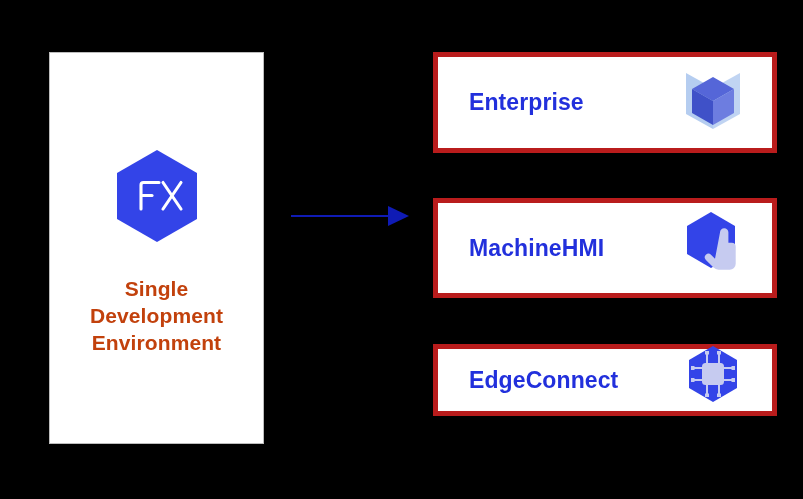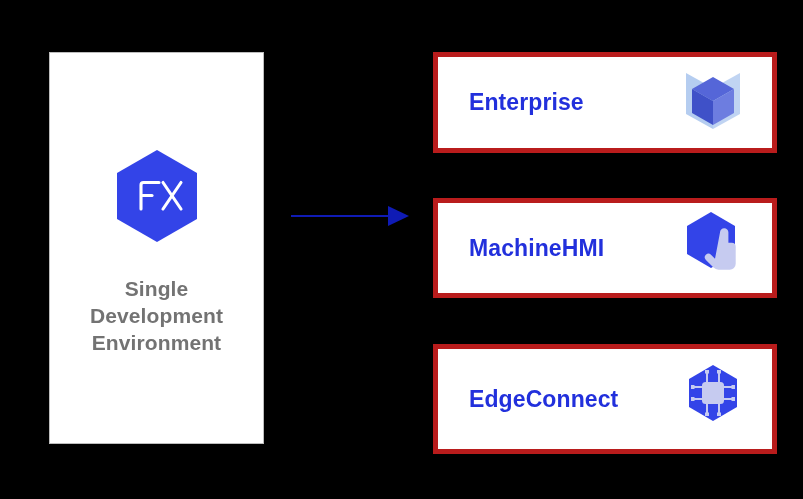--- a/index.html
+++ b/index.html
@@ -43,21 +43,21 @@
   .fx-logo-wrap {
     margin-top: 96px;
     width: 84px;
     height: 94px;
     display: block;
   }
   .left-caption {
     margin-top: 32px;
     width: 190px;
     text-align: center;
-    color: #737373;
+    color: #c2410c;
     font-size: 21px;
     font-weight: bold;
     line-height: 27px;
     letter-spacing: 0.1px;
   }
 
   
   .arrow-wrap {
     position: absolute;
     left: 291px;
@@ -73,21 +73,21 @@
     width: 344px;
     background: #ffffff;
     border: 5px solid #b91c1c;
     box-sizing: border-box;
     display: flex;
     align-items: center;
     justify-content: space-between;
   }
   .card-1 { top: 52px;  height: 101px; }
   .card-2 { top: 198px; height: 100px; }
-  .card-3 { top: 344px; height: 110px; text-align: right; }
+  .card-3 { top: 344px; height: 72px; text-align: right; }
 
   .card-label {
     margin-left: 31px;
     color: #2230dc;
     font-size: 23px;
     font-weight: bold;
     letter-spacing: 0.1px;
     white-space: nowrap;
   }
   .card-icon {

